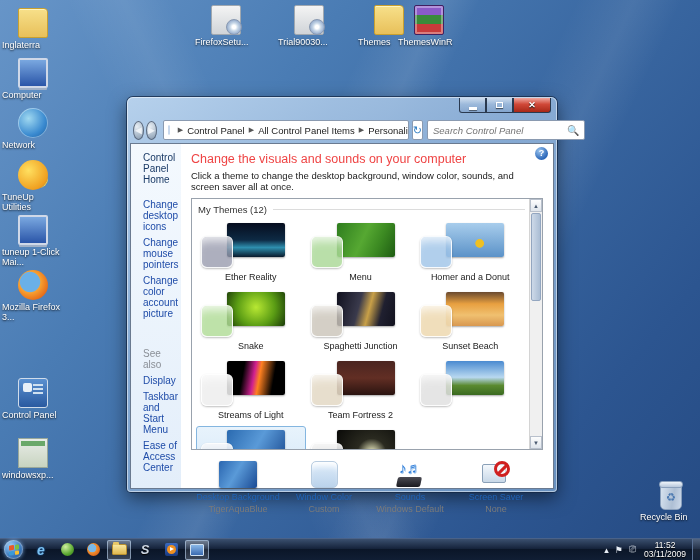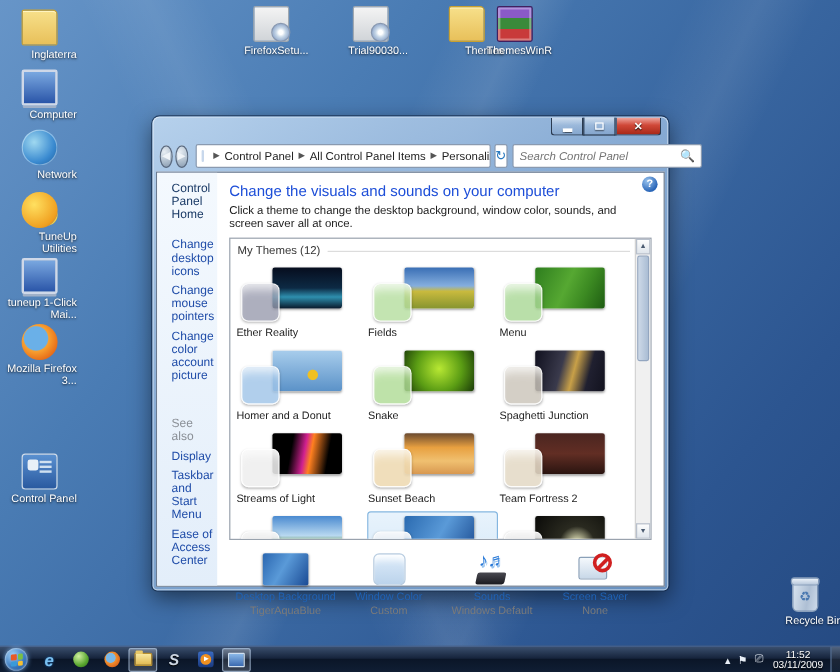--- a/index.html
+++ b/index.html
@@ -8,21 +8,21 @@
   
   .desktop { position:relative; width:700px; height:560px; overflow:hidden;
     background:linear-gradient(130deg,#6795c8 0%,#4a7cb4 30%,#3a68a2 55%,#2c5590 80%,#254a82 100%); }
   .streak { position:absolute; inset:0; pointer-events:none;
     background:
       linear-gradient(115deg, transparent 40%, rgba(255,255,255,0.10) 46%, transparent 50%),
       linear-gradient(115deg, transparent 60%, rgba(255,255,255,0.08) 66%, transparent 71%),
       linear-gradient(245deg, transparent 55%, rgba(255,255,255,0.07) 60%, transparent 66%); }
 
   
-  .dicon { position:absolute; width:62px; text-align:right; cursor:default; }
+  .dicon { position:absolute; width:62px; text-align:left; cursor:default; }
   .dicon .img { width:30px; height:30px; margin:0 auto 2px auto; position:relative; }
   .dicon .lbl { color:#fff; font-size:9px; line-height:10px; text-shadow:0 1px 2px rgba(0,0,0,0.85); word-wrap:break-word; }
   .ic-folder { background:linear-gradient(#f7e08a,#e8c05a); border-radius:2px 4px 2px 2px; box-shadow:inset 0 1px 0 #fff4c0; border:1px solid #c8a030; }
   .ic-monitor { background:linear-gradient(#7aa8e0,#2a55a8); border:2px solid #cfd8e8; border-radius:2px; box-shadow:0 3px 0 -1px #9fb0c8; }
   .ic-globe { border-radius:50%; background:radial-gradient(circle at 35% 35%, #9fd8f0, #3a8ad0 60%, #1a5a9a); box-shadow:inset 0 0 0 1px rgba(255,255,255,0.4); }
   .ic-tuneup { background:radial-gradient(circle at 35% 35%, #ffe060, #f0a020 70%, #c87010); border-radius:50%; box-shadow:6px 4px 0 -6px #f8d040; }
   .ic-firefox { border-radius:50%; background:radial-gradient(circle at 40% 40%, #6ab0e8 0 38%, #f8a030 42%, #e05a10 85%); }
   .ic-cpanel { background:linear-gradient(#5a90d0,#2a5aa0); border-radius:3px; border:1px solid #d0dcea; }
   .ic-cpanel:after { content:""; position:absolute; left:4px; top:4px; width:9px; height:9px; background:#e8f0f8; border-radius:2px; }
   .ic-cpanel:before { content:""; position:absolute; right:4px; top:5px; width:10px; height:2px; background:#cfe0f0; box-shadow:0 4px 0 #cfe0f0, 0 8px 0 #cfe0f0; }
@@ -88,34 +88,34 @@
   .winbody { position:absolute; left:3px; right:3px; top:46px; bottom:3px; background:#fff; display:flex; border:1px solid #6a7a90; }
   .side { width:120px; background:linear-gradient(180deg,#f4f9fe,#e3eefa); padding:8px 0 0 12px; position:relative; font-size:10px; }
   .side .home { color:#1a3a66; margin-bottom:14px; }
   .side a { display:block; color:#1f4ca8; margin-bottom:5px; text-decoration:none; cursor:pointer; }
   .seealso { position:absolute; left:12px; bottom:10px; }
   .seealso .hd { color:#8a8f96; margin-bottom:5px; }
 
   .main { flex:1; padding:8px 10px 0 10px; position:relative; }
   .help { position:absolute; top:3px; right:5px; width:13px; height:13px; border-radius:50%;
     background:radial-gradient(circle at 35% 30%, #9ac4ee, #2a66b8 70%); color:#fff; font-size:9px; font-weight:bold; text-align:center; line-height:13px; }
-  .h1 { color:#1d4ed8; font-size:12.5px; margin-bottom:4px; }
+  .h1 { color:#ef4444; font-size:12.5px; margin-bottom:4px; }
   .sub { color:#1a1a1a; font-size:9.5px; margin-bottom:6px; }
 
   .listbox { position:relative; height:252px; border:1px solid #99a2ad; background:#fff; overflow:hidden; }
   .lb-inner { position:absolute; left:4px; right:17px; top:2px; }
   .group-hd { font-size:9.5px; color:#333; display:flex; align-items:center; margin:3px 0 4px 2px;text-align:center; }
   .group-hd .line { flex:1; height:1px; background:#dcdcdc; margin-left:6px; }
   .tgrid { display:grid; grid-template-columns:repeat(3, 1fr); row-gap:4px; }
   .theme-cell { position:relative; height:65px; padding-top:2px; border:1px solid transparent; border-radius:3px; }
   .theme-cell.sel { background:linear-gradient(#e8f3fc,#cfe5f7); border-color:#84b6e0; }
   .theme-thumb { position:absolute; left:30px; top:3px; width:58px; height:34px; border-radius:2px; box-shadow:0 1px 2px rgba(0,0,0,0.35); }
   .theme-glass { position:absolute; left:4px; top:16px; width:32px; height:32px; border-radius:6px;
     border:1px solid rgba(255,255,255,0.9); box-shadow:inset 0 10px 8px -6px rgba(255,255,255,0.75), 0 1px 2px rgba(0,0,0,0.25); }
-  .theme-name { position:absolute; left:0; right:0; top:52px; font-size:9px; color:#222; }
+  .theme-name { position:absolute; left:0; right:0; top:52px; text-align:center; font-size:9px; color:#222; }
   .scroll { position:absolute; top:0; right:0; bottom:0; width:13px; background:#f0f0f0; border-left:1px solid #d4d4d4; }
   .scr-btn { height:13px; background:linear-gradient(#fdfdfd,#dfe5ec); border:1px solid #b8c0cc; font-size:6px; color:#4a5a70; text-align:center; line-height:12px; }
   .scr-btn.dn { position:absolute; bottom:0; left:0; right:0; }
   .scr-thumb { position:absolute; top:14px; left:1px; right:1px; height:88px; border-radius:2px; background:linear-gradient(90deg,#cdd9e8,#aabdd4); border:1px solid #93a6c0; }
 
   .footerrow { display:flex; justify-content:space-between; padding:9px 4px 0 4px; }
   .fitem { width:86px; text-align:center; cursor:pointer; }
   .fitem .fic { height:30px; display:flex; align-items:center; justify-content:center; margin-bottom:3px; }
   .fitem .flbl { color:#1f62b5; font-size:9px; margin-bottom:2px; }
   .fitem .fval { color:#7a7a7a; font-size:9px; }
@@ -156,20 +156,24 @@
       <div class="lbl">tuneup 1-Click Mai...</div>
     </div>
   <div class="dicon" style="left:2px; top:270px;">
       <div class="img ic-firefox"></div>
       <div class="lbl">Mozilla Firefox 3...</div>
     </div>
   <div class="dicon" style="left:2px; top:378px;">
       <div class="img ic-cpanel"></div>
       <div class="lbl">Control Panel</div>
     </div>
+  <div class="dicon" style="left:2px; top:438px;">
+      <div class="img ic-shot"></div>
+      <div class="lbl">windowsxp...</div>
+    </div>
 
   <div class="dicon" style="left:195px; top:5px;">
       <div class="img ic-box"></div>
       <div class="lbl">FirefoxSetu...</div>
     </div>
   <div class="dicon" style="left:278px; top:5px;">
       <div class="img ic-box"></div>
       <div class="lbl">Trial90030...</div>
     </div>
   <div class="dicon" style="left:358px; top:5px;">
@@ -244,53 +248,48 @@
               <span>My Themes (12)</span>
               <span class="line"></span>
             </div>
             <div class="tgrid" id="tgrid">
                 <div class="theme-cell">
                   <div class="theme-thumb" style="background: linear-gradient(rgb(6, 13, 30) 0%, rgb(13, 42, 68) 50%, rgb(46, 143, 174) 72%, rgb(10, 26, 44) 100%);"></div>
                   <div class="theme-glass" style="background: rgba(150, 152, 172, 0.78);"></div>
                   <div class="theme-name">Ether Reality</div>
                 </div>
                 <div class="theme-cell">
-                  <div class="theme-thumb" style="background: linear-gradient(rgb(58, 111, 181) 0%, rgb(133, 174, 222) 45%, rgb(201, 186, 62) 58%, rgb(135, 149, 47) 100%);"></div>
-                  <div class="theme-glass" style="background: rgba(182, 222, 160, 0.82);"></div>
-                  <div class="theme-name">Fields</div>
-                </div>
-                <div class="theme-cell">
                   <div class="theme-thumb" style="background: linear-gradient(115deg, rgb(46, 125, 30) 0%, rgb(86, 168, 50) 45%, rgb(60, 138, 34) 70%, rgb(30, 92, 18) 100%);"></div>
                   <div class="theme-glass" style="background: rgba(170, 216, 150, 0.82);"></div>
                   <div class="theme-name">Menu</div>
                 </div>
                 <div class="theme-cell">
                   <div class="theme-thumb" style="background: radial-gradient(circle at 58% 60%, rgb(240, 192, 32) 0px, rgb(240, 192, 32) 10%, rgba(0, 0, 0, 0) 12%), linear-gradient(rgb(168, 205, 236), rgb(91, 146, 200));"></div>
                   <div class="theme-glass" style="background: rgba(160, 196, 232, 0.82);"></div>
                   <div class="theme-name">Homer and a Donut</div>
                 </div>
                 <div class="theme-cell">
                   <div class="theme-thumb" style="background: radial-gradient(circle at 50% 45%, rgb(184, 232, 51) 0%, rgb(90, 156, 20) 55%, rgb(26, 58, 8) 100%);"></div>
                   <div class="theme-glass" style="background: rgba(176, 220, 150, 0.82);"></div>
                   <div class="theme-name">Snake</div>
                 </div>
                 <div class="theme-cell">
                   <div class="theme-thumb" style="background: linear-gradient(105deg, rgb(16, 16, 30) 0%, rgb(58, 58, 76) 38%, rgb(200, 160, 72) 55%, rgb(32, 32, 48) 75%, rgb(18, 18, 30) 100%);"></div>
                   <div class="theme-glass" style="background: rgba(202, 196, 186, 0.82);"></div>
                   <div class="theme-name">Spaghetti Junction</div>
                 </div>
                 <div class="theme-cell">
+                  <div class="theme-thumb" style="background: linear-gradient(rgb(106, 74, 48) 0%, rgb(232, 160, 64) 35%, rgb(240, 192, 112) 68%, rgb(216, 152, 80) 100%);"></div>
+                  <div class="theme-glass" style="background: rgba(238, 218, 178, 0.88);"></div>
+                  <div class="theme-name">Sunset Beach</div>
+                </div>
+                <div class="theme-cell">
                   <div class="theme-thumb" style="background: linear-gradient(100deg, rgb(0, 0, 0) 28%, rgb(208, 32, 144) 46%, rgb(255, 128, 32) 55%, rgb(0, 0, 0) 78%);"></div>
                   <div class="theme-glass" style="background: rgba(238, 238, 238, 0.88);"></div>
                   <div class="theme-name">Streams of Light</div>
-                </div>
-                <div class="theme-cell">
-                  <div class="theme-thumb" style="background: linear-gradient(rgb(106, 74, 48) 0%, rgb(232, 160, 64) 35%, rgb(240, 192, 112) 68%, rgb(216, 152, 80) 100%);"></div>
-                  <div class="theme-glass" style="background: rgba(238, 218, 178, 0.88);"></div>
-                  <div class="theme-name">Sunset Beach</div>
                 </div>
                 <div class="theme-cell">
                   <div class="theme-thumb" style="background: linear-gradient(rgb(74, 37, 32), rgb(98, 46, 36) 50%, rgb(42, 20, 16));"></div>
                   <div class="theme-glass" style="background: rgba(228, 218, 198, 0.88);"></div>
                   <div class="theme-name">Team Fortress 2</div>
                 </div>
                 <div class="theme-cell">
                   <div class="theme-thumb" style="background: linear-gradient(rgb(74, 138, 208) 0%, rgb(184, 216, 240) 48%, rgb(90, 138, 48) 72%, rgb(58, 106, 32) 100%);"></div>
                   <div class="theme-glass" style="background: rgba(224, 224, 224, 0.85);"></div>
                   <div class="theme-name"></div>

